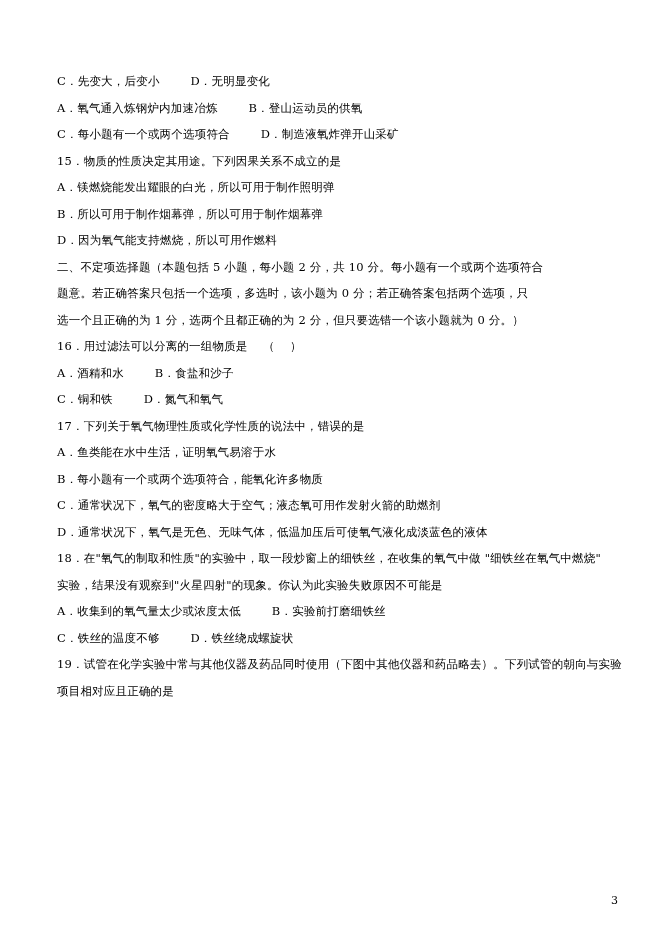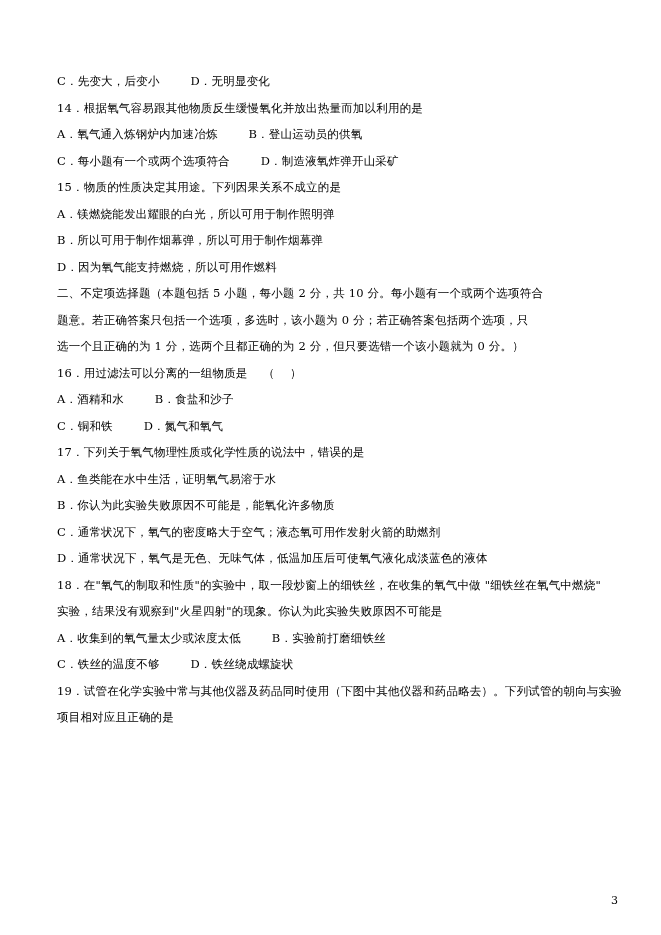--- a/index.html
+++ b/index.html
@@ -44,36 +44,35 @@
     font-family: "DejaVu Serif", "Liberation Serif", serif;
     color: #000;
   }
 </style>
 </head>
 <body>
 
 <div class="page">
   <div id="lines-container">
       <div class="line serif">C．先变大，后变小        D．无明显变化</div>
-      <div class="line serif">14．根据氧气容易跟其他物质反生缓慢氧化并放出热量而加以利用的是</div>
       <div class="line serif">A．氧气通入炼钢炉内加速冶炼        B．登山运动员的供氧</div>
       <div class="line serif">C．每小题有一个或两个选项符合        D．制造液氧炸弹开山采矿</div>
       <div class="line serif">15．物质的性质决定其用途。下列因果关系不成立的是</div>
       <div class="line serif">A．镁燃烧能发出耀眼的白光，所以可用于制作照明弹</div>
       <div class="line serif">B．所以可用于制作烟幕弹，所以可用于制作烟幕弹</div>
       <div class="line serif">D．因为氧气能支持燃烧，所以可用作燃料</div>
       <div class="line serif bold">二、不定项选择题（本题包括 5 小题，每小题 2 分，共 10 分。每小题有一个或两个选项符合</div>
       <div class="line serif bold">题意。若正确答案只包括一个选项，多选时，该小题为 0 分；若正确答案包括两个选项，只</div>
       <div class="line serif bold">选一个且正确的为 1 分，选两个且都正确的为 2 分，但只要选错一个该小题就为 0 分。）</div>
       <div class="line serif">16．用过滤法可以分离的一组物质是    （    ）</div>
       <div class="line serif">A．酒精和水        B．食盐和沙子</div>
       <div class="line serif">C．铜和铁        D．氮气和氧气</div>
       <div class="line serif">17．下列关于氧气物理性质或化学性质的说法中，错误的是</div>
       <div class="line serif">A．鱼类能在水中生活，证明氧气易溶于水</div>
-      <div class="line serif">B．你认为此实验失败原因不可能是，能氧化许多物质</div>
+      <div class="line serif">B．每小题有一个或两个选项符合，能氧化许多物质</div>
       <div class="line serif">C．通常状况下，氧气的密度略大于空气；液态氧可用作发射火箭的助燃剂</div>
       <div class="line serif">D．通常状况下，氧气是无色、无味气体，低温加压后可使氧气液化成淡蓝色的液体</div>
       <div class="line serif">18．在"氧气的制取和性质"的实验中，取一段炒窗上的细铁丝，在收集的氧气中做 "细铁丝在氧气中燃烧"</div>
       <div class="line serif">实验，结果没有观察到"火星四射"的现象。你认为此实验失败原因不可能是</div>
       <div class="line serif">A．收集到的氧气量太少或浓度太低        B．实验前打磨细铁丝</div>
       <div class="line serif">C．铁丝的温度不够        D．铁丝绕成螺旋状</div>
       <div class="line serif">19．试管在化学实验中常与其他仪器及药品同时使用（下图中其他仪器和药品略去）。下列试管的朝向与实验</div>
       <div class="line serif">项目相对应且正确的是</div>
     </div>
   <div class="page-num">3</div>

